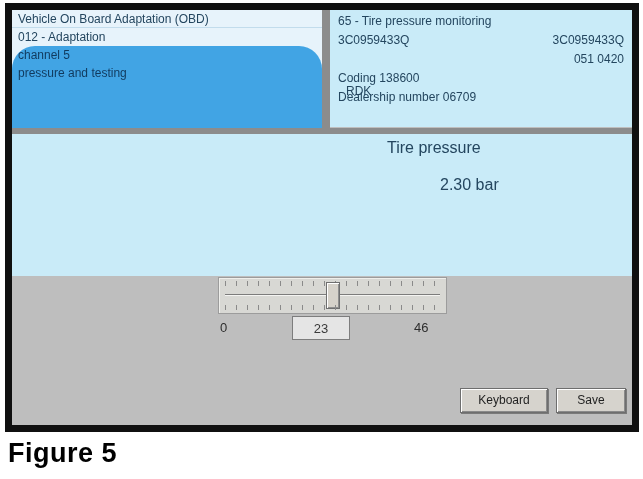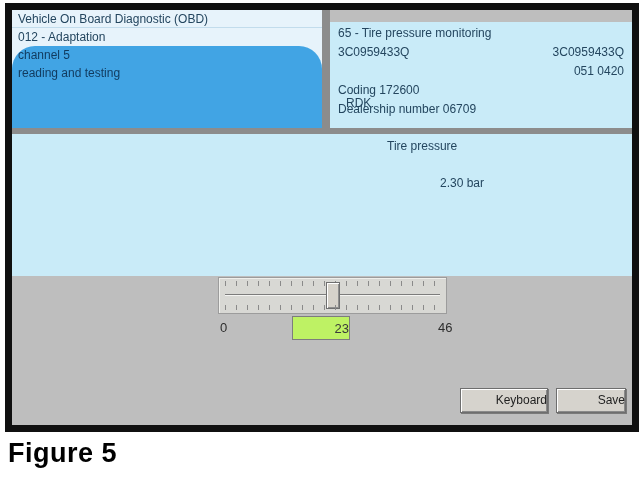--- a/index.html
+++ b/index.html
@@ -19,30 +19,30 @@
     background:#e7f3fb;overflow:hidden;font-size:12px;color:#24465f;
   }
   .nav-row{height:18px;line-height:18px;padding:0 6px;white-space:nowrap;}
   .nav-row.first{border-bottom:1px solid #c2dcec;}
   .nav-selected{
     position:absolute;left:0;top:36px;width:310px;height:106px;
     background:#41a4e4;color:#113a5e;border-radius:23px;
   }
   .v-divider{position:absolute;left:310px;top:0;width:8px;height:118px;background:#8c8c8c;}
   .info-panel{
-    position:absolute;left:318px;top:12px;width:302px;height:117px;
+    position:absolute;left:318px;top:0;width:302px;height:117px;
     background:#c9ebf8;font-size:12px;color:#24465f;padding:2px 8px 0 8px;
   }
   .info-row{height:19px;line-height:19px;display:flex;justify-content:space-between;white-space:nowrap;}
   .info-row .indent{padding-left:8px;margin-top:32px;}
   .h-divider{position:absolute;left:0;top:118px;width:620px;height:6px;background:#8c8c8c;}
   
   .main-area{
     position:absolute;left:0;top:124px;width:620px;height:142px;
-    background:#c9ebf8;font-size:12px;color:#24465f;
+    background:#c9ebf8;font-size:16px;color:#24465f;
   }
   .tire-label{position:absolute;left:375px;top:5px;}
   .tire-value{position:absolute;left:428px;top:24px;margin-top:18px;}
   
   .bottom-area{
     position:absolute;left:0;top:266px;width:620px;height:149px;
     background:#bebebe;font-size:13px;color:#2e2e2e;
   }
   .slider-box{
     position:absolute;left:206px;top:1px;width:229px;height:37px;
@@ -58,70 +58,70 @@
   .slider-track{
     position:absolute;left:6px;right:6px;top:16px;height:2px;
     background:#7c7c7c;border-bottom:1px solid #f4f4f2;
   }
   .slider-thumb{
     position:absolute;left:calc(50% - 7px);top:4px;width:14px;height:27px;
     background:#d6d2ca;border:1px solid #6f6f6f;
     box-shadow:inset 1px 1px 0 #ffffff,inset -1px -1px 0 #8f8f8f;
   }
   .slider-min{position:absolute;left:208px;top:44px;}
-  .slider-max{position:absolute;left:426px;top:44px;}
+  .slider-max{position:absolute;left:402px;top:44px;}
   .value-box{
     position:absolute;left:280px;top:40px;width:58px;height:24px;
-    background:#bef264;border:1px solid #7d7d7d;
-    text-align:right;line-height:23px;color:#3a3a3a;
+    background:#e5e5e5;border:1px solid #7d7d7d;
+    text-align:center;line-height:23px;color:#3a3a3a;
   }
   .btn{
     position:absolute;height:25px;background:#d6d3cd;
     border:1px solid #6e6e6e;
     box-shadow:inset 1px 1px 0 #ffffff,inset -1px -1px 0 #8a8a8a,1px 1px 0 #7a7a7a;
-    font-size:12px;color:#1f1f1f;text-align:right;line-height:23px;cursor:default;
+    font-size:12px;color:#1f1f1f;text-align:center;line-height:23px;cursor:default;
   }
   .btn-keyboard{left:448px;top:112px;width:88px;}
   .btn-save{left:544px;top:112px;width:70px;}
   
   .caption{
     position:absolute;left:8px;top:438px;
     font-size:27px;font-weight:bold;color:#000000;letter-spacing:0.5px;
   }
 </style>
 </head>
 <body>
 
 <div class="frame">
 
   <div class="nav-panel">
-    <div class="nav-row first">Vehicle On Board Diagnostic (OBD)</div>
+    <div class="nav-row first">Vehicle On Board Adaptation (OBD)</div>
     <div class="nav-row">012 - Adaptation</div>
     <div class="nav-selected">
       <div class="nav-row">channel 5</div>
-      <div class="nav-row">reading and testing</div>
+      <div class="nav-row">pressure and testing</div>
     </div>
   </div>
 
   <div class="v-divider"></div>
 
   <div class="info-panel">
     <div class="info-row">
       <span>65 - Tire pressure monitoring</span>
     </div>
     <div class="info-row">
       <span>3C0959433Q</span>
       <span>3C0959433Q</span>
     </div>
     <div class="info-row">
       <span class="indent">RDK</span>
       <span>051 0420</span>
     </div>
     <div class="info-row">
-      <span>Coding 172600</span>
+      <span>Coding 138600</span>
     </div>
     <div class="info-row">
       <span>Dealership number 06709</span>
     </div>
   </div>
 
   <div class="h-divider"></div>
 
   <div class="main-area">
     <div class="tire-label">Tire pressure</div>

